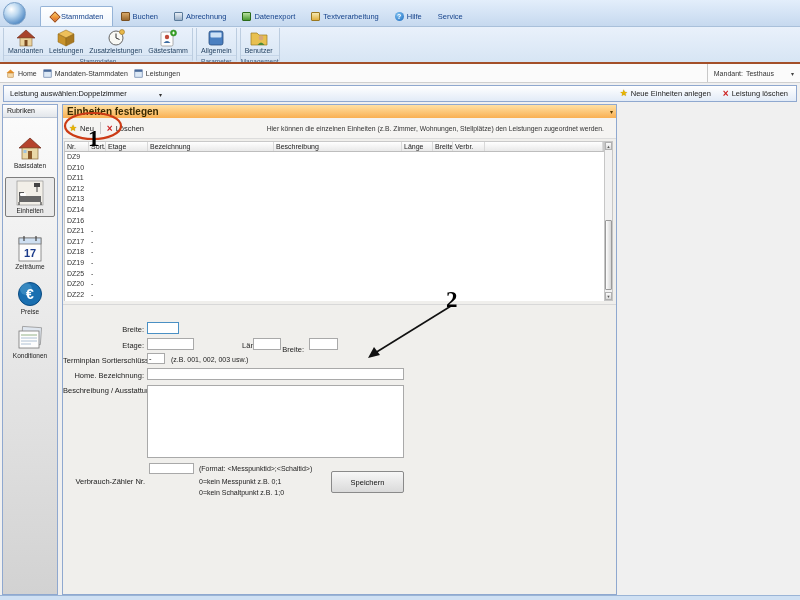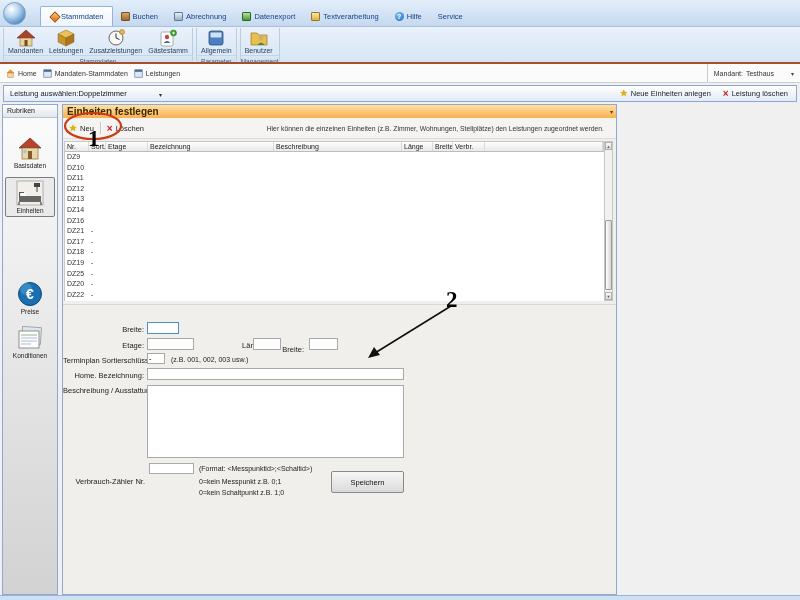--- a/index.html
+++ b/index.html
@@ -300,20 +300,30 @@
         <line x1="21" y1="7" x2="21" y2="12" stroke="#444" stroke-width="1"></line>
         <rect x="3" y="12" width="5" height="8" fill="#555"></rect>
         <rect x="3" y="16" width="22" height="6" fill="#666"></rect>
         <rect x="4" y="13" width="6" height="3" rx="1" fill="#fff"></rect>
         <line x1="3" y1="22" x2="3" y2="25" stroke="#444" stroke-width="1.2"></line>
         <line x1="25" y1="22" x2="25" y2="25" stroke="#444" stroke-width="1.2"></line>
       </svg>
       <div class="sblabel">Einheiten</div>
     </div>
 
+    <div class="sbitem" style="top:128px;">
+      <svg class="sbicon" width="26" height="27" viewBox="0 0 26 27">
+        <rect x="2" y="3" width="22" height="23" fill="#fdfdfd" stroke="#777" stroke-width="0.8"></rect>
+        <rect x="2" y="3" width="22" height="6" fill="#cfe0f2" stroke="#777" stroke-width="0.8"></rect>
+        <line x1="7" y1="1" x2="7" y2="6" stroke="#444" stroke-width="1.2"></line>
+        <line x1="19" y1="1" x2="19" y2="6" stroke="#444" stroke-width="1.2"></line>
+        <text x="13" y="22" text-anchor="middle" font-size="11" font-weight="bold" fill="#1a3a8a" font-family="Liberation Sans, sans-serif">17</text>
+      </svg>
+      <div class="sblabel">Zeiträume</div>
+    </div>
 
     <div class="sbitem" style="top:174px;">
       <svg class="sbicon" width="26" height="26" viewBox="0 0 26 26">
         <circle cx="13" cy="13" r="11.5" fill="#1a6fb0"></circle>
         <circle cx="13" cy="13" r="11.5" fill="none" stroke="#0a4a80" stroke-width="1"></circle>
         <circle cx="9" cy="8" r="6" fill="#5aa8d8" opacity="0.45"></circle>
         <text x="13" y="18" text-anchor="middle" font-size="14" font-weight="bold" fill="#fff" font-family="Liberation Sans, sans-serif">€</text>
       </svg>
       <div class="sblabel">Preise</div>
     </div>

